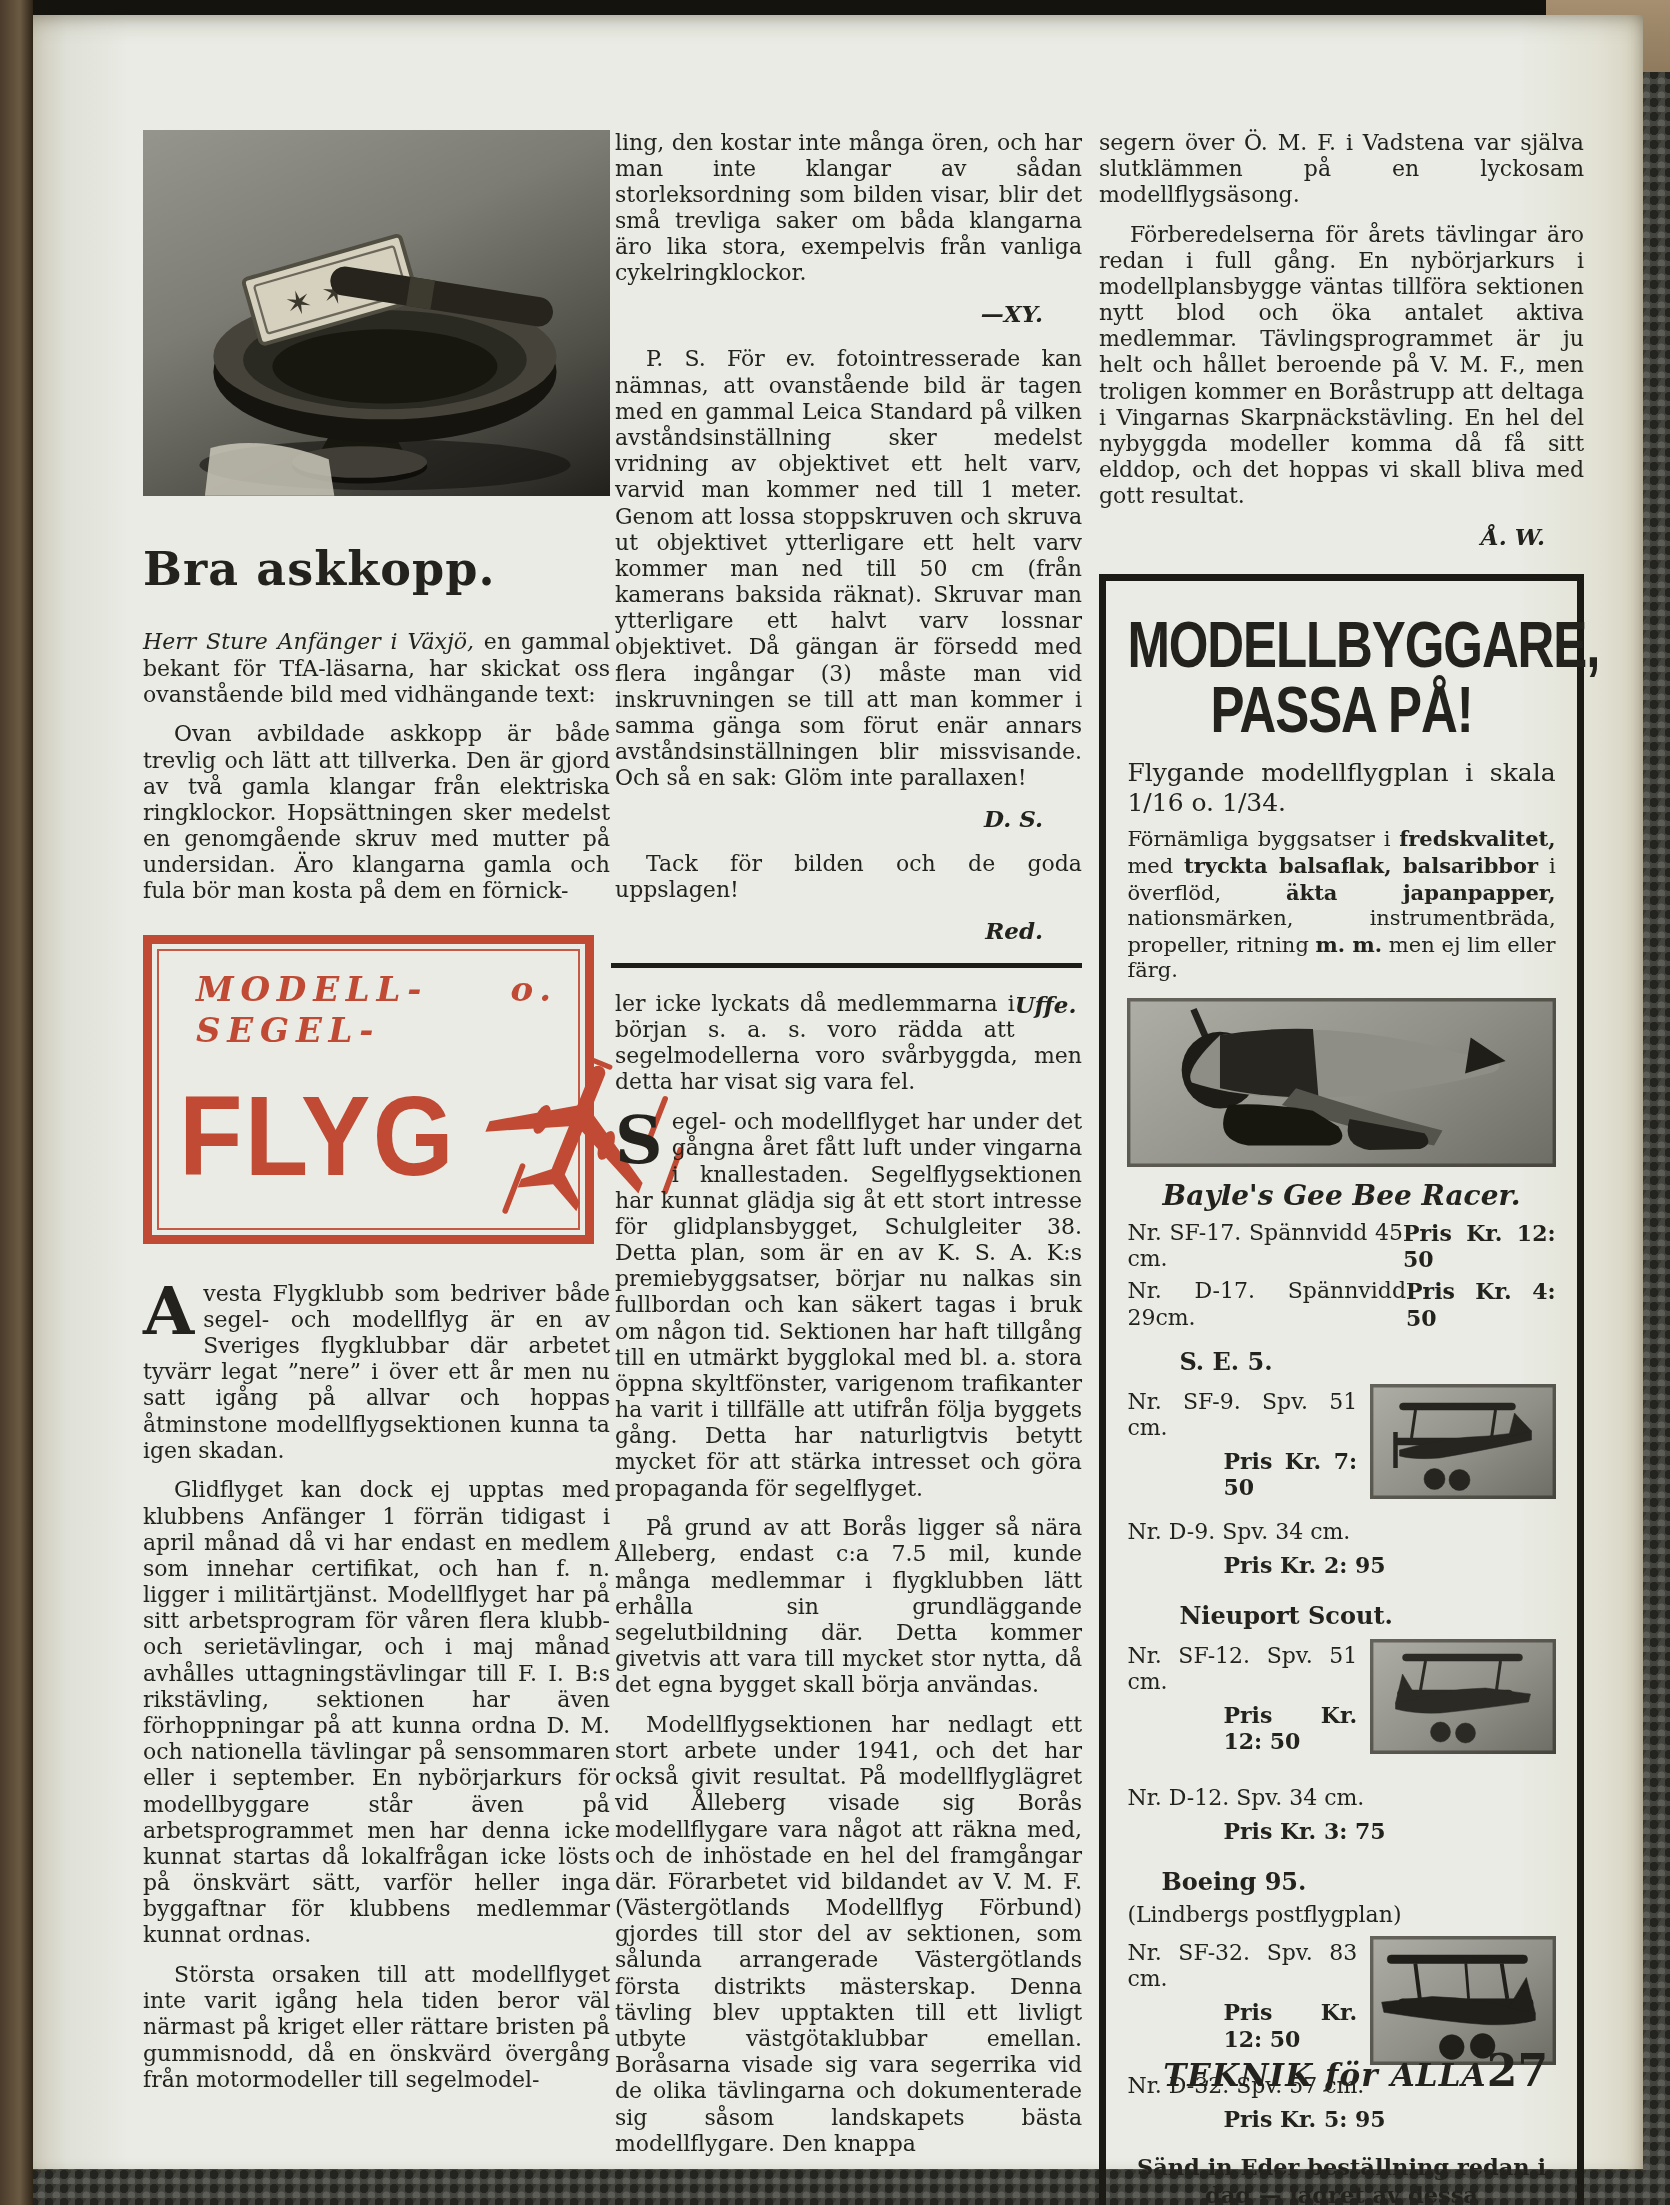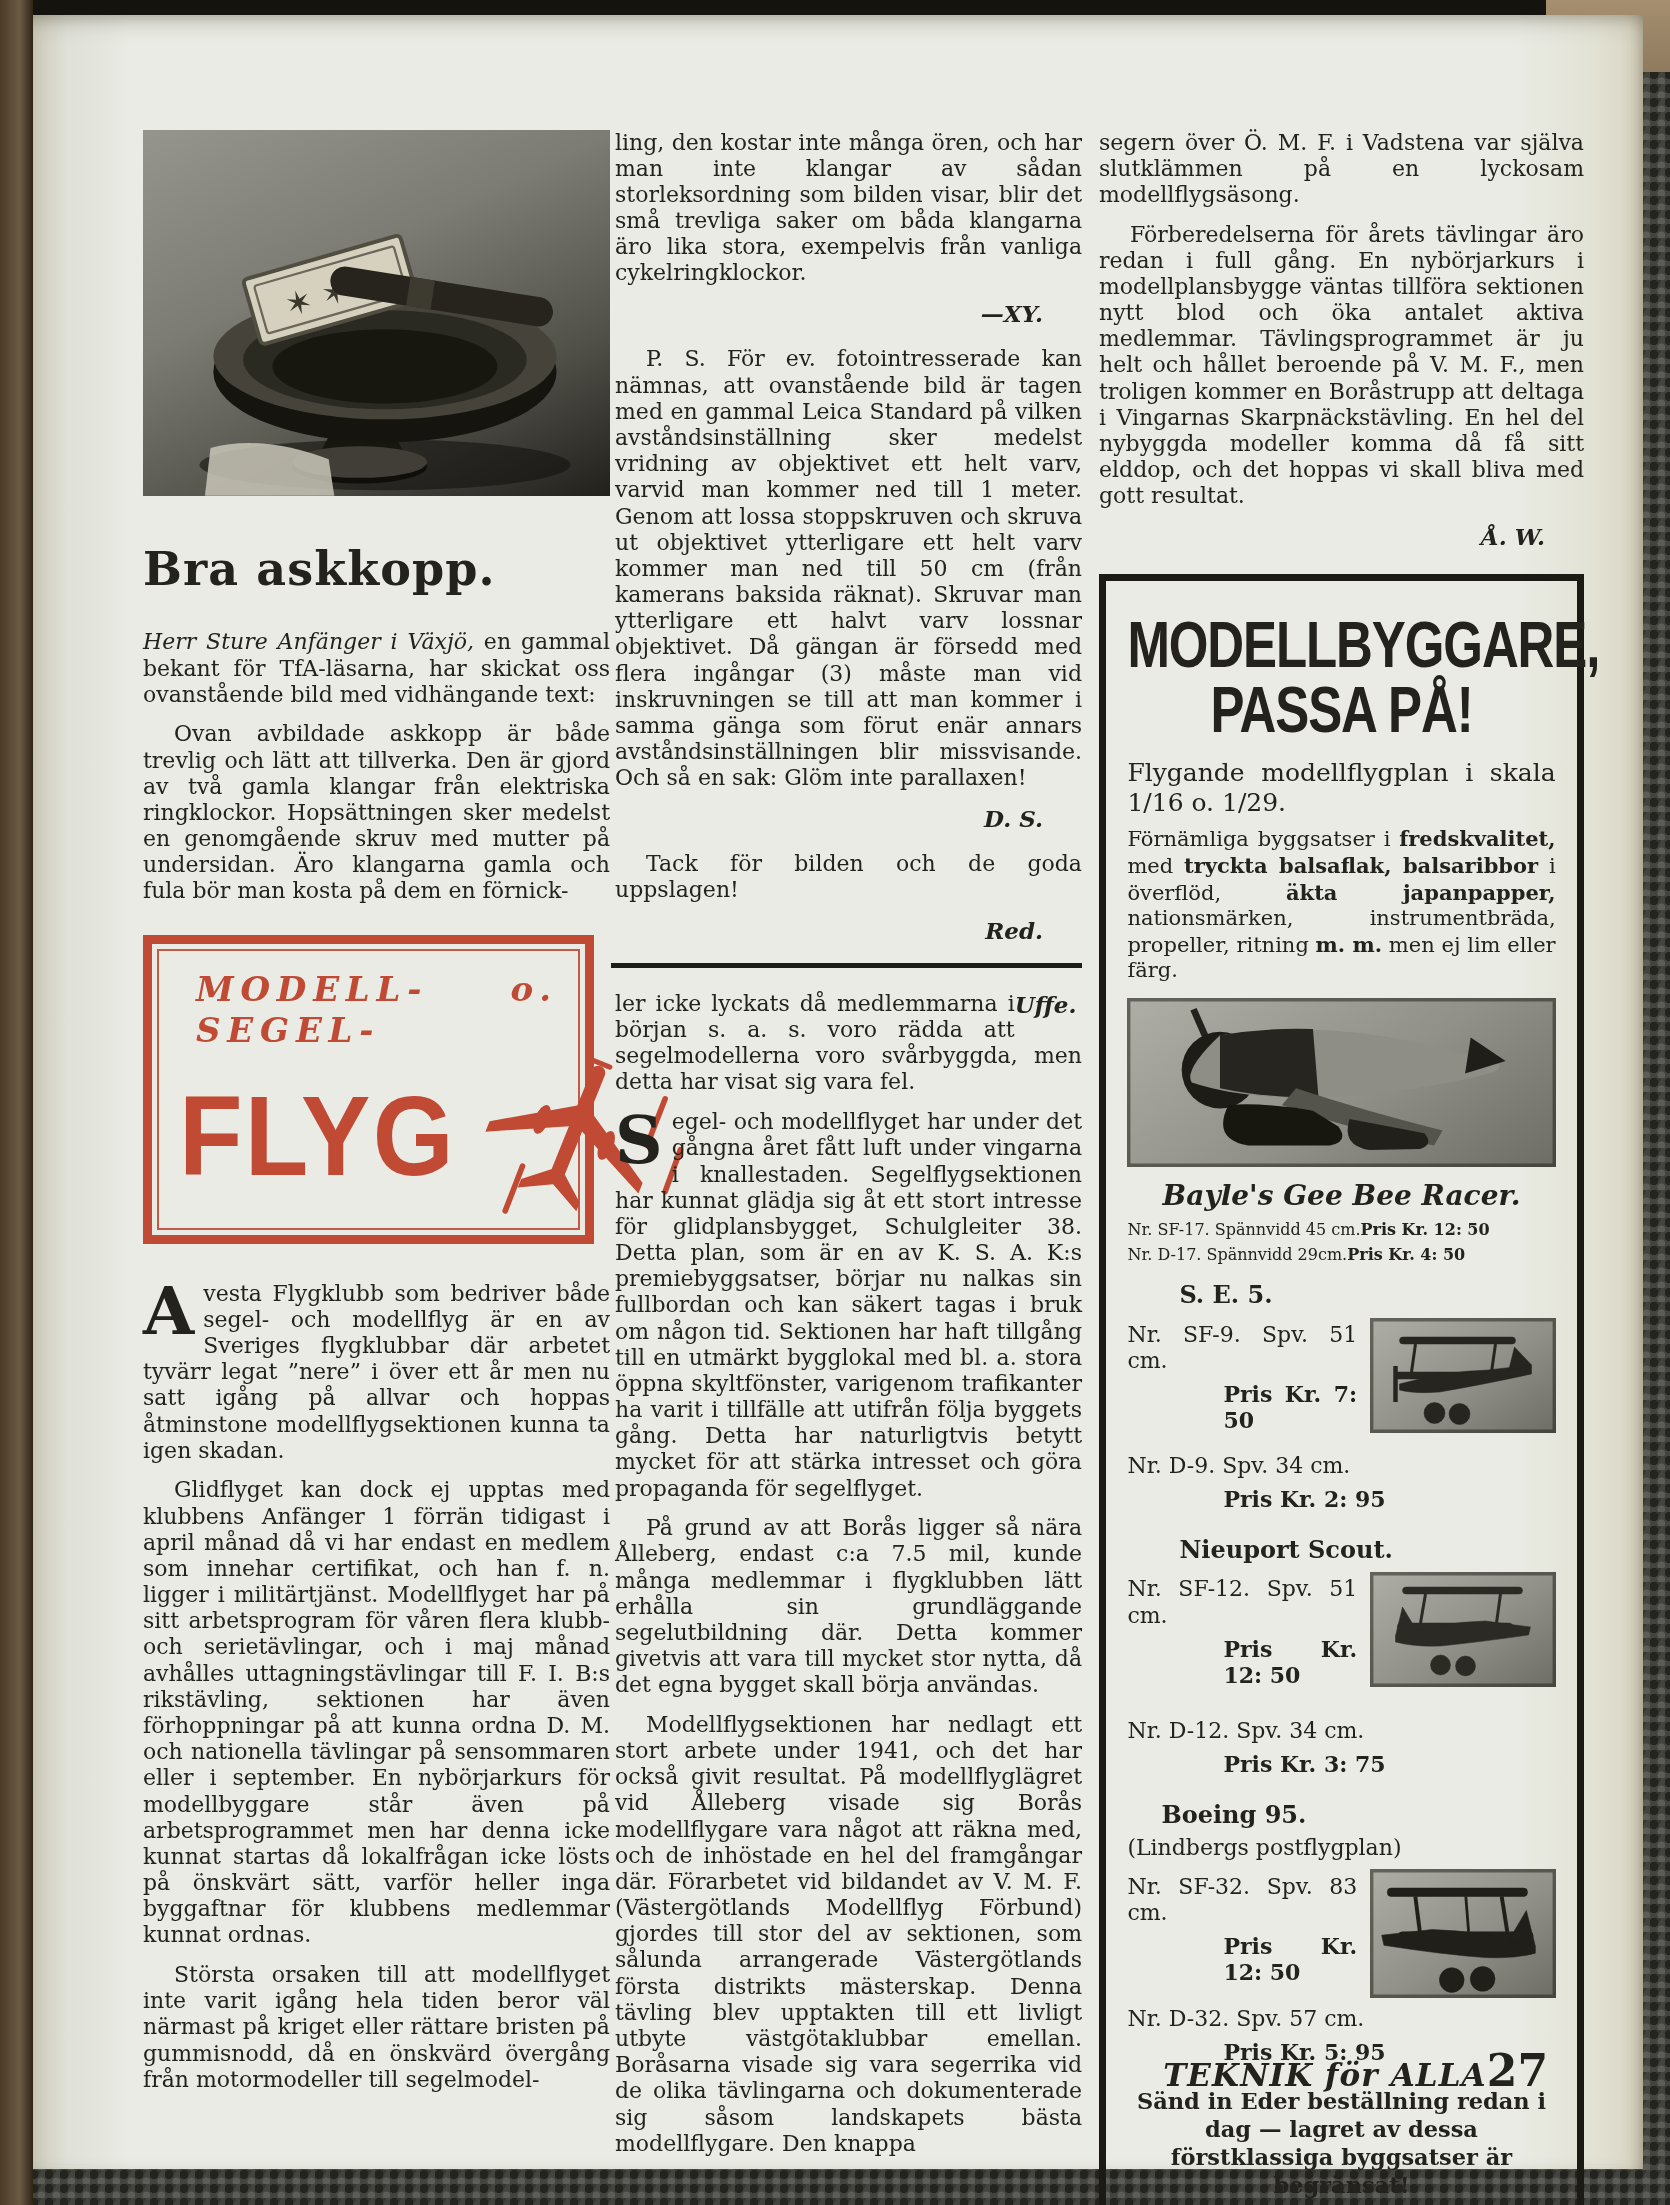--- a/index.html
+++ b/index.html
@@ -61,21 +61,21 @@
 
   
   .ad{border:7.3px solid #1b1a15;margin-top:23.6px;padding:13.5px 21.4px 19px;}
   .ad-title{font-family:"Liberation Sans",sans-serif;font-weight:bold;text-align:center;font-size:51px;line-height:1.06;letter-spacing:-1.1px;transform:scaleY(1.28);transform-origin:top center;margin:10px 0 0 0;}
   .ad-title-wrap{height:143px;margin-top:17px;}
   .ad-sub{font-size:25px;margin:3.4px 0 9px;}
   .ad-intro{font-size:21px;line-height:1.22;text-align:justify;margin:0 0 13.5px 0;}
   .ad-photo{position:relative;overflow:hidden;background:linear-gradient(145deg,#aeada6 0%,#908f88 55%,#6d6c65 100%);box-shadow:inset 0 0 0 3.4px rgba(40,38,30,.55);}
   .ad-photo-main{height:169px;margin:2.3px 0 12.4px;}
   .ad-prod-name{font-weight:bold;font-size:28px;text-align:center;margin:2.3px 0 7.9px;font-style:italic;}
-  .ad-linefull{display:flex;font-size:16px;margin:6px 0;}
+  .ad-linefull{display:flex;justify-content:space-between;font-size:22px;margin:6px 0;}
   .price{font-weight:bold;}
   .ad-sec-name{font-weight:bold;font-size:24px;margin:17px 0 5.6px 52px;}
   .ad-sec-sub{font-size:22px;margin:0 0 5.6px 0;}
   .ad-row{overflow:hidden;}
   .thumb{float:right;width:186px;height:115px;margin:2.3px 0 4.5px 12.4px;}
   .ad-l{font-size:22px;margin:6.8px 0;}
   .ad-p{font-weight:bold;font-size:22px;margin:6.8px 0 6.8px 96px;}
   .order{font-weight:bold;text-align:center;font-size:22.5px;line-height:1.25;margin:14.6px 5.6px 3.4px;}
 
   .footer{position:absolute;top:2030px;right:95px;display:flex;align-items:baseline;}
@@ -176,21 +176,21 @@
   <div class="col col3 bt">
     <p class="para noindent">segern över Ö. M. F. i Vadstena var själva slutklämmen på en lyckosam modellflygsäsong.</p>
     <p class="para">Förberedelserna för årets tävlingar äro redan i full gång. En nybörjarkurs i modellplansbygge väntas tillföra sektionen nytt blod och öka antalet aktiva medlemmar. Tävlingsprogrammet är ju helt och hållet beroende på V. M. F., men troligen kommer en Boråstrupp att deltaga i Vingarnas Skarpnäckstävling. En hel del nybyggda modeller komma då få sitt elddop, och det hoppas vi skall bliva med gott resultat.</p>
     <div class="sig">Å. W.</div>
 
     <div class="ad">
       <div class="ad-title-wrap">
         <div class="ad-title">MODELLBYGGARE,</div>
         <div class="ad-title">PASSA PÅ!</div>
       </div>
-      <p class="ad-sub">Flygande modellflygplan i skala 1/16 o. 1/29.</p>
+      <p class="ad-sub">Flygande modellflygplan i skala 1/16 o. 1/34.</p>
       <p class="ad-intro"><span>Förnämliga byggsatser i </span><b>fredskvalitet,</b><span> med </span><b>tryckta balsaflak, balsaribbor</b><span> i överflöd, </span><b>äkta japanpapper,</b><span> nationsmärken, instrumentbräda, propeller, ritning </span><b>m. m.</b><span> men ej lim eller färg.</span></p>
 
       <div class="ad-photo ad-photo-main">
         <svg viewBox="0 0 760 300" width="100%" height="100%" preserveAspectRatio="none">
           <line x1="118" y1="20" x2="175" y2="150" stroke="#23221d" stroke-width="12"></line>
           <circle cx="165" cy="128" r="68" fill="#1d1c17"></circle>
           <path d="M165 66 Q340 40 520 80 L650 112 Q672 120 650 132 Q500 172 330 178 Q200 178 115 150 Q100 128 165 66 Z" fill="#8f8e86"></path>
           <path d="M165 66 Q250 52 330 55 L340 178 Q240 176 165 160 Z" fill="#26251f"></path>
           <path d="M610 70 L672 112 L600 134 Z" fill="#1f1e18"></path>
           <path d="M300 160 Q420 200 560 235 L545 262 Q400 235 275 190 Z" fill="#55544c"></path>

